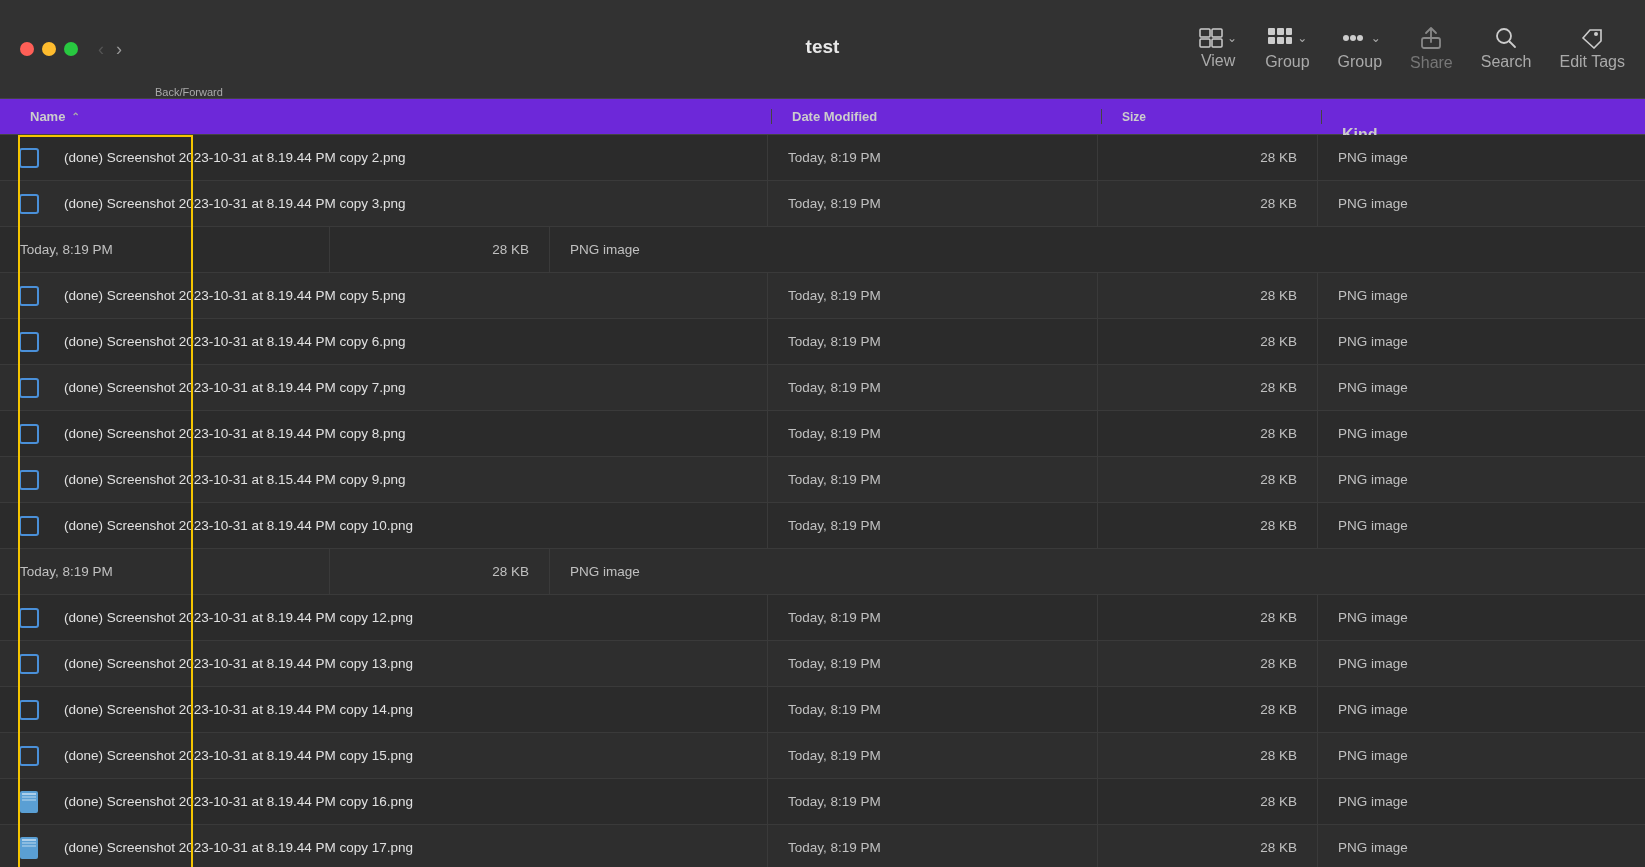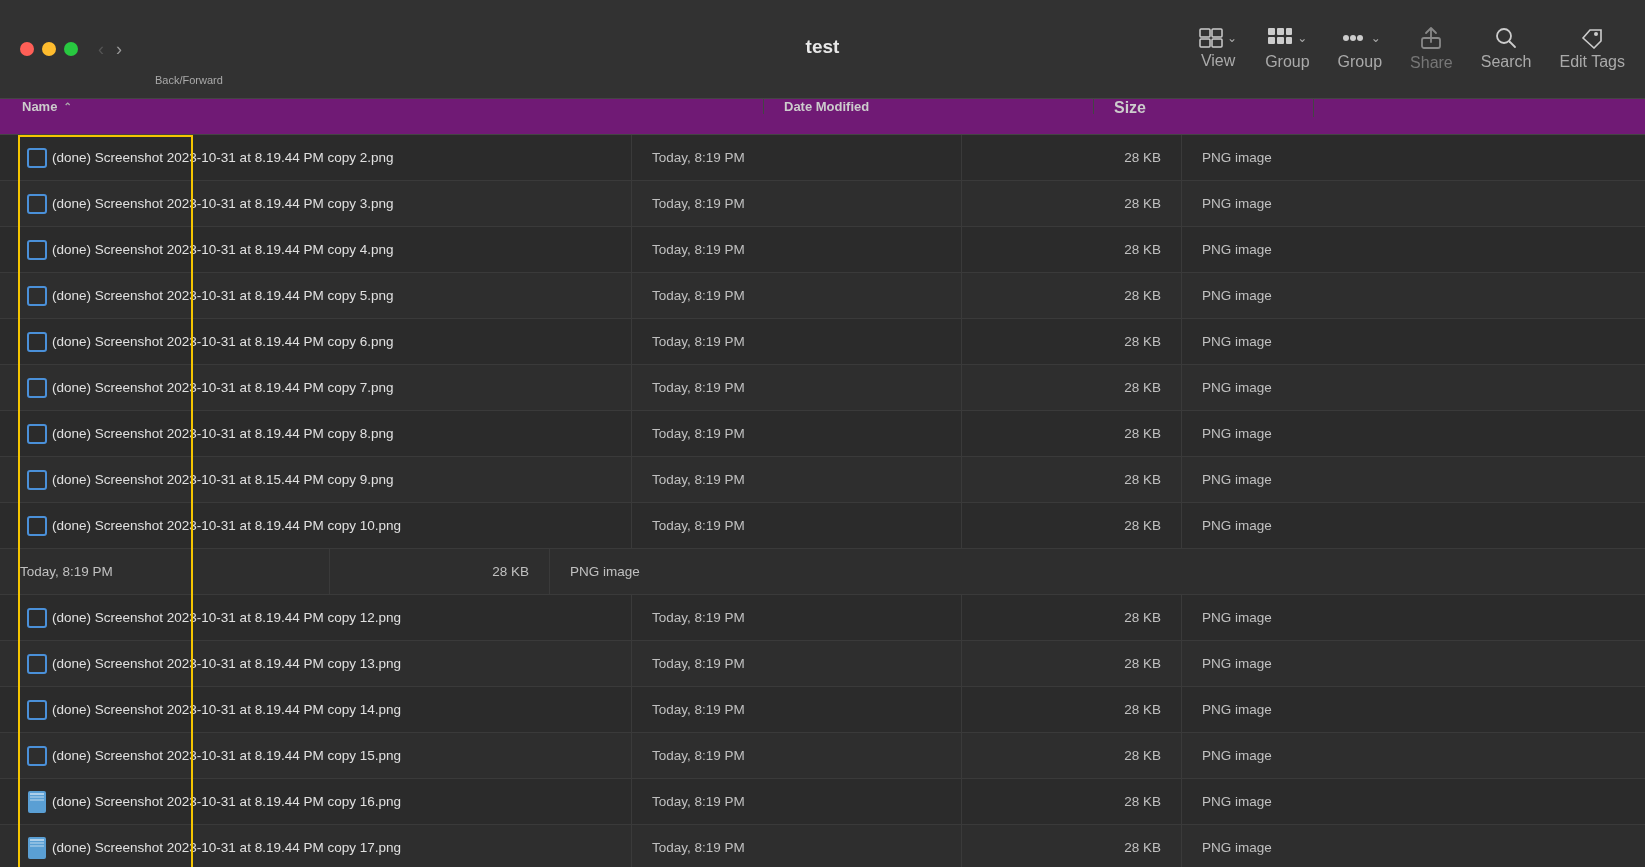--- a/index.html
+++ b/index.html
@@ -52,21 +52,21 @@
       font-size: 18px;
       cursor: pointer;
       user-select: none;
     }
 
     .nav-arrow.disabled { color: #555; }
 
     .back-forward-label {
       position: absolute;
       left: 155px;
-      bottom: 12px;
+      bottom: 0;
       font-size: 11px;
       color: #aaa;
     }
 
     .window-title {
       position: absolute;
       left: 50%;
       transform: translateX(-50%);
       top: 50%;
       transform: translate(-50%, -60%);
@@ -99,25 +99,25 @@
     }
 
     .toolbar-label {
       font-size: 16px;
       color: #aaa;
     }
 
     
     .column-headers {
       display: flex;
-      align-items: flex-start;
+      align-items: center;
       height: 36px;
-      background: #701a75;
+      background: #6d28d9;
       border-bottom: 1px solid #444;
-      padding: 0 4px;
+      padding: 0 12px;
     }
 
     .col-name {
       width: 760px;
       padding-left: 18px;
       font-size: 13px;
       font-weight: 600;
       color: #ccc;
       display: flex;
       align-items: center;
@@ -130,21 +130,21 @@
       padding-left: 20px;
       font-size: 13px;
       font-weight: 600;
       color: #ccc;
       border-right: 1px solid #444;
     }
 
     .col-size {
       width: 220px;
       padding-left: 20px;
-      font-size: 16px;
+      font-size: 12px;
       font-weight: 600;
       color: #ccc;
       border-right: 1px solid #444;
     }
 
     .col-kind {
       flex: 1;
       padding-left: 20px;
       font-size: 16px;
       font-weight: 600;
@@ -168,25 +168,25 @@
       align-items: center;
       height: 46px;
       border-bottom: 1px solid #3a3a3a;
       position: relative;
     }
 
     .file-row:nth-child(odd) { background: #2b2b2b; }
     .file-row:nth-child(even) { background: #2e2e2e; }
 
     .file-name-col {
-      width: 632px;
-      display: flex;
-      align-items: center;
-      gap: 4px;
-      padding-left: 26px;
+      width: 768px;
+      display: flex;
+      align-items: center;
+      gap: 24px;
+      padding-left: 18px;
       border-right: 1px solid #3a3a3a;
       height: 100%;
     }
 
     .file-icon {
       width: 22px;
       height: 22px;
       flex-shrink: 0;
       display: flex;
       align-items: center;
@@ -392,26 +392,20 @@
         <div class="file-icon">
           <div class="icon-checkbox"></div>
         </div>
         <span class="file-name-text">(done) Screenshot 2023-10-31 at 8.19.44 PM copy 3.png</span>
       </div>
       <div class="file-date-col">Today, 8:19 PM</div>
       <div class="file-size-col">28 KB</div>
       <div class="file-kind-col">PNG image</div>
     </div>
     <div class="file-row">
-      <div class="file-name-col">
-        <div class="file-icon">
-          <div class="icon-checkbox"></div>
-        </div>
-        <span class="file-name-text">(done) Screenshot 2023-10-31 at 8.19.44 PM copy 4.png</span>
-      </div>
       <div class="file-date-col">Today, 8:19 PM</div>
       <div class="file-size-col">28 KB</div>
       <div class="file-kind-col">PNG image</div>
     </div>
     <div class="file-row">
       <div class="file-name-col">
         <div class="file-icon">
           <div class="icon-checkbox"></div>
         </div>
         <span class="file-name-text">(done) Screenshot 2023-10-31 at 8.19.44 PM copy 5.png</span>

